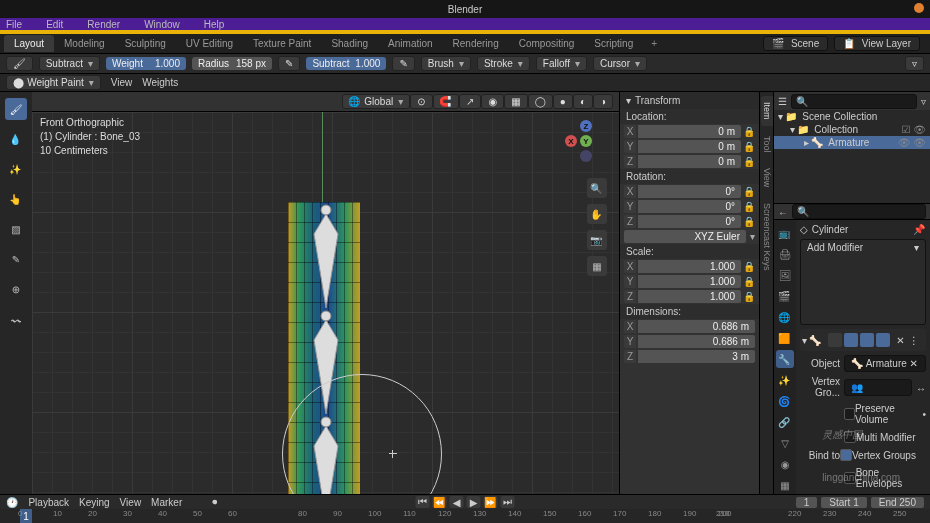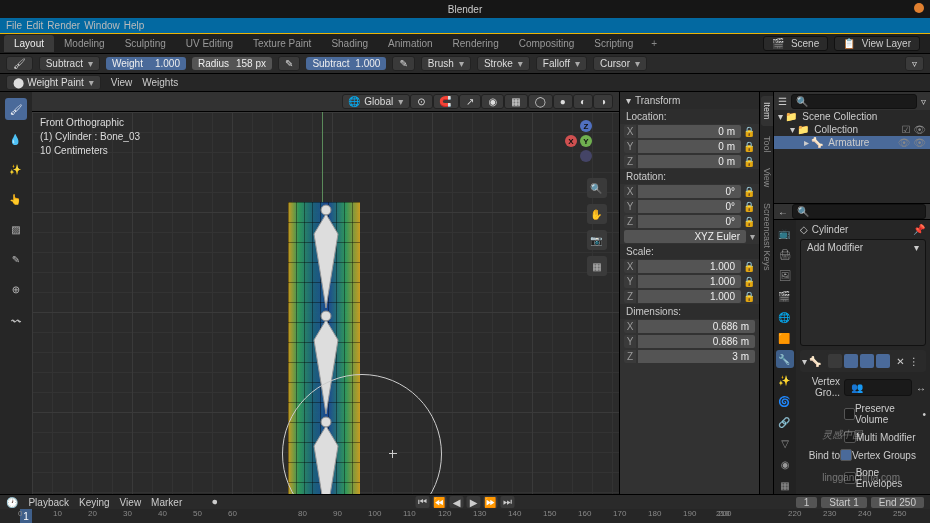--- a/index.html
+++ b/index.html
@@ -1,20 +1,20 @@
 <!DOCTYPE html>
 <html><head>
 <meta charset="utf-8">
 <style>
 * { margin:0; padding:0; box-sizing:border-box; font-family:sans-serif; font-size:10px; user-select:none; }
 body { width:930px; height:523px; background:#1e1e1e; color:#ccc; overflow:hidden; position:relative; }
 .row { display:flex; align-items:center; }
 .top-title { height:18px; background:#161616; display:flex; align-items:center; justify-content:center; position:relative; }
 .top-title .dot { position:absolute; right:6px; top:3px; width:10px; height:10px; border-radius:50%; background:#e08030; }
-.menu-bar { height:16px; background:#0369a1; padding:0 6px; gap:4px; border-bottom:1px solid #eab308; }
+.menu-bar { height:16px; background:#4c1d95; padding:0 6px; gap:24px; border-bottom:4px solid #eab308; }
 .menu-bar span { color:#bbb; }
 .tab-bar { height:20px; background:#202020; padding:0 4px; gap:0; border-bottom:1px solid #000; }
 .tab { padding:3px 10px; color:#999; }
 .tab.active { background:#3a3a3a; color:#eee; border-radius:3px 3px 0 0; }
 .tab-plus { padding:3px 8px; color:#888; }
 .scene-right { margin-left:auto; gap:6px; padding-right:6px; }
 .scene-right .field { background:#2a2a2a; border:1px solid #111; border-radius:3px; padding:1px 8px; display:flex; gap:6px; align-items:center; }
 .tool-header { height:20px; background:#2a2a2a; padding:2px 6px; gap:6px; border-bottom:1px solid #000; }
 .btn { background:#3a3a3a; border:1px solid #222; border-radius:3px; padding:1px 6px; color:#ddd; display:flex; align-items:center; gap:3px; }
 .drag-field { background:#545454; border-radius:3px; padding:1px 6px; display:flex; justify-content:space-between; min-width:80px; color:#eee; }
@@ -372,20 +372,24 @@
           <div class="mod-icons">
             <div class="mi"></div>
               <div class="mi on"></div>
               <div class="mi on"></div>
               <div class="mi on"></div>
           </div>
           <span>✕</span>
           <span>⋮</span>
         </div>
         <div class="pc-row">
+            <span style="width:40px;text-align:right">Object</span>
+            <div class="pc-field">🦴 <span>Armature</span> ✕</div>
+          </div>
+        <div class="pc-row">
             <span style="width:40px;text-align:right">Vertex Gro...</span>
             <div class="pc-field">👥</div>
             <span>↔</span>
           </div>
         <div class="chk-row" style="padding-left:44px">
             <div class="chk"></div>
             <span>Preserve Volume</span>
             <span style="margin-left:auto">•</span>
           </div>
         <div class="chk-row" style="padding-left:44px">

